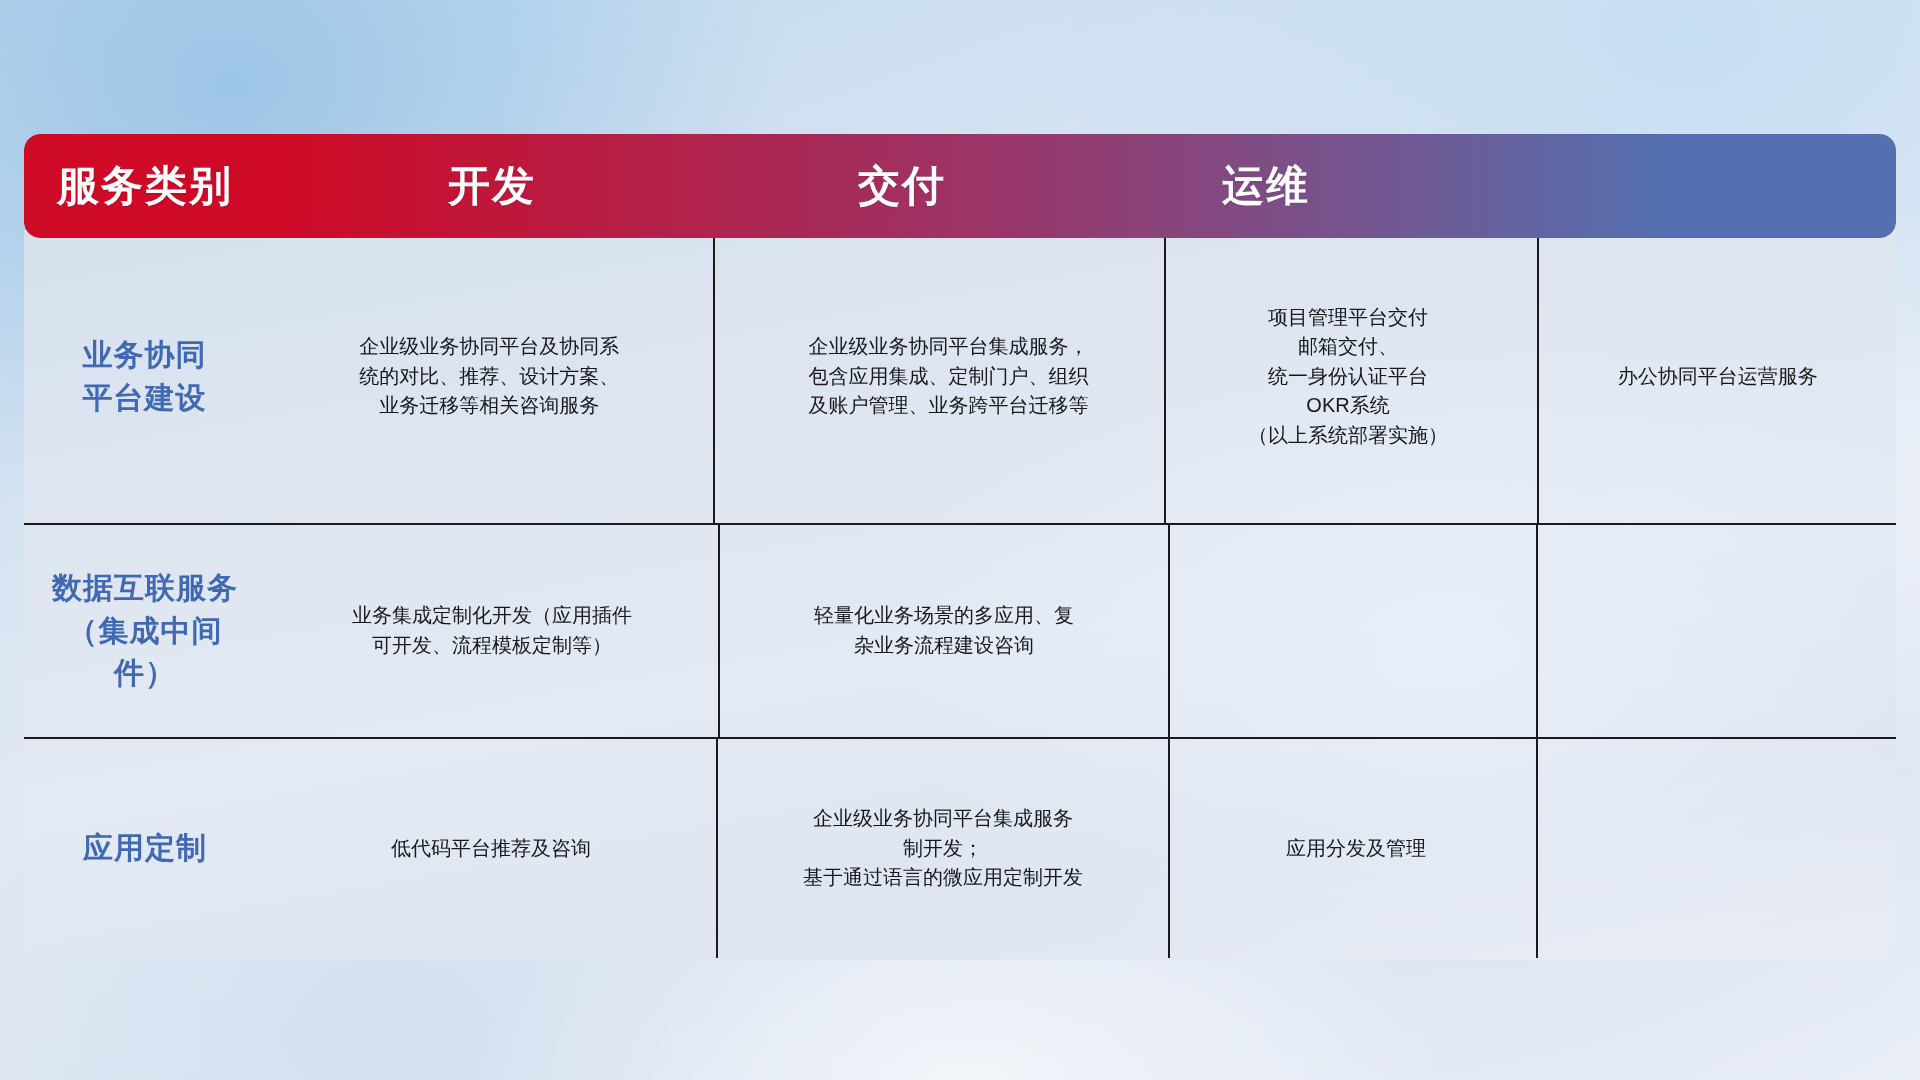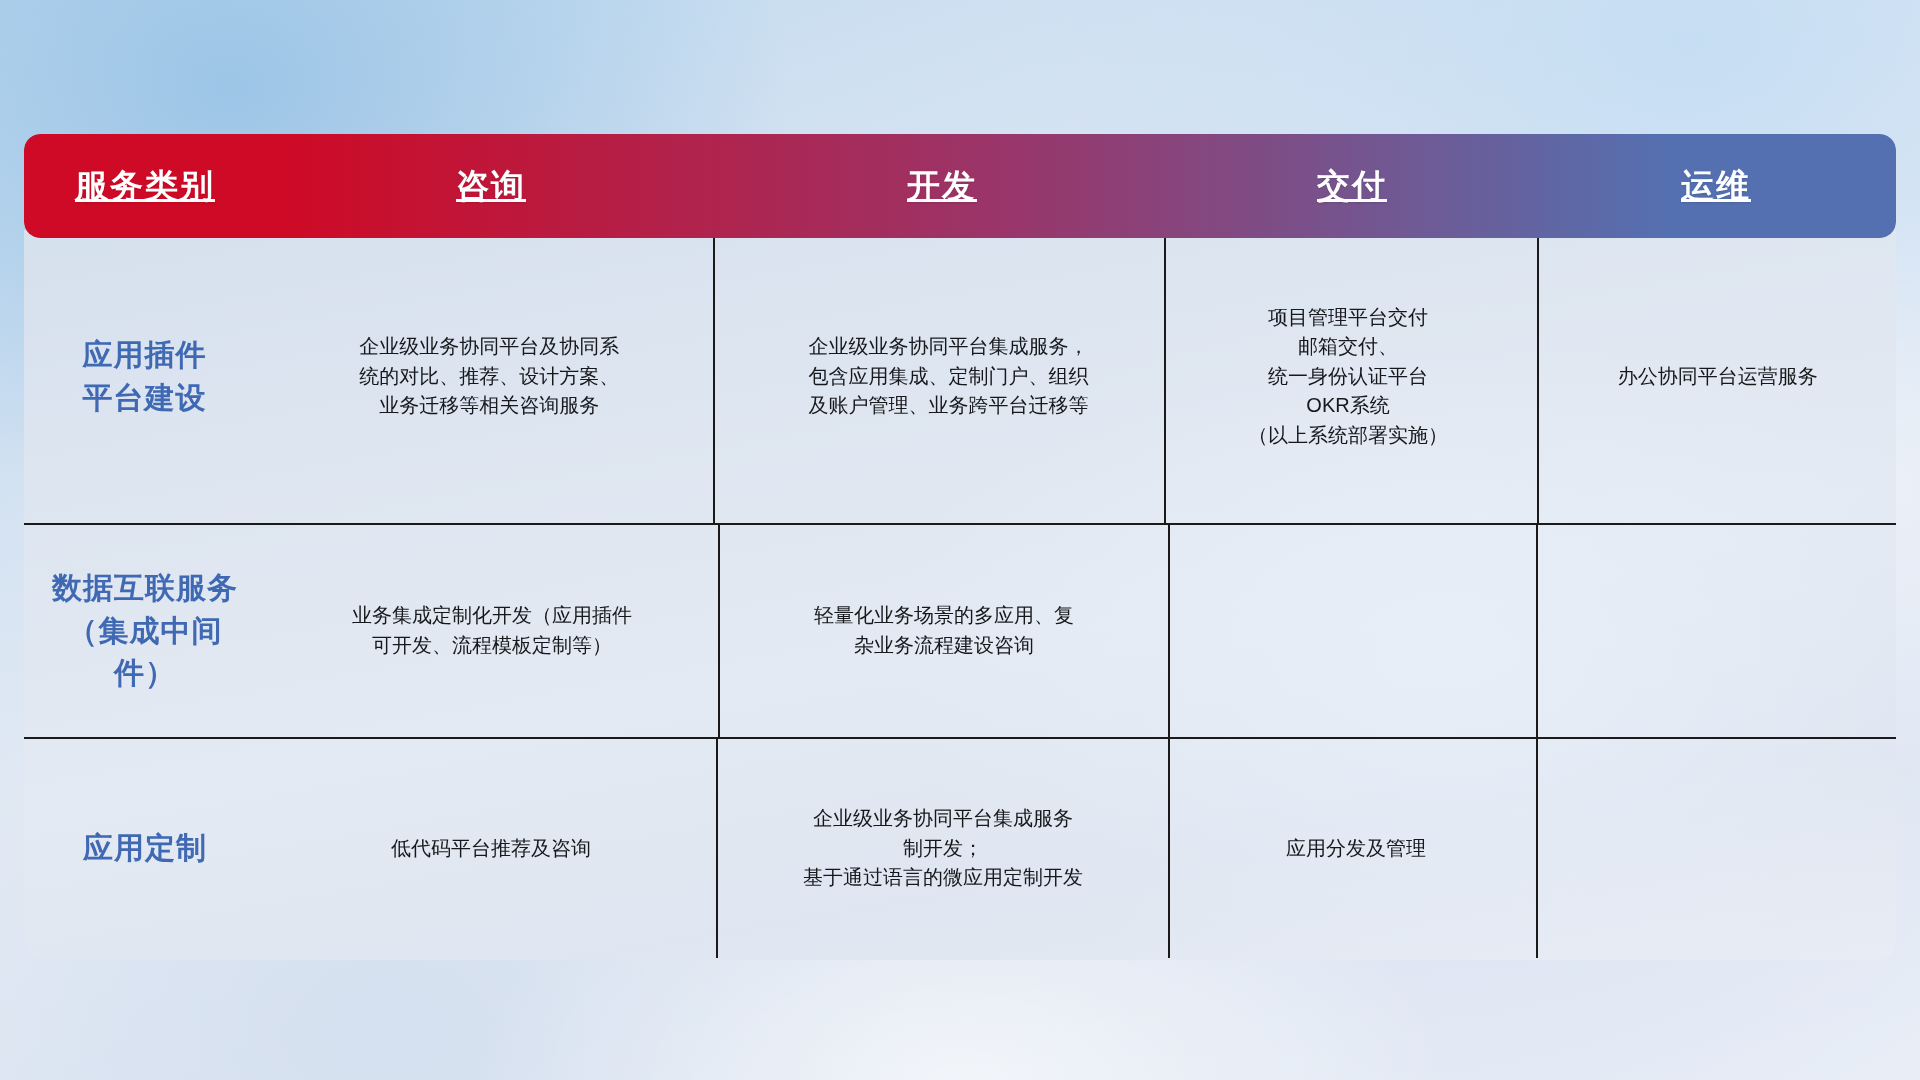--- a/index.html
+++ b/index.html
@@ -63,30 +63,29 @@
   }
   .thead-cells {
     position: relative;
     display: flex;
     width: 100%;
     height: 100%;
     align-items: center;
   }
   .th {
     color: #ffffff;
-    font-size: 33px;
+    font-size: 42px;
     font-weight: bold;
     letter-spacing: 2px;
     text-align: center;
     display: flex;
     align-items: center;
     justify-content: center;
     height: 100%;
     text-shadow: 0 1px 2px rgba(0,0,0,0.10);
-    text-decoration: underline;
   }
 
   
   .tbody {
     position: relative;
     margin-top: -8px;
     height: 730px;
     border-radius: 0 0 18px 18px;
     background:
       radial-gradient(ellipse 820px 520px at 76% 58%, rgba(232,238,248,0.95) 0%, rgba(232,238,248,0) 68%),
@@ -141,31 +140,30 @@
 <body>
 
 <div id="page-bg"></div>
 
 <div id="table-card">
 
   <div class="thead">
     <div class="thead-bgfill" style="background: linear-gradient(90deg, rgb(206, 10, 38) 0%, rgb(206, 10, 38) 14%, rgb(154, 53, 105) 52%, rgb(84, 112, 176) 88%, rgb(84, 112, 176) 100%);"></div>
     <div class="thead-cells">
       <div class="th c0">服务类别</div>
-      <div class="th c1">咨询</div>
       <div class="th c2">开发</div>
       <div class="th c3">交付</div>
       <div class="th c4">运维</div>
     </div>
   </div>
 
   <div class="tbody">
 
     <div class="trow r0">
-      <div class="td col-label c0" style="color: rgb(64, 105, 180);">应用插件
+      <div class="td col-label c0" style="color: rgb(64, 105, 180);">业务协同
 平台建设</div>
       <div class="td c1" style="color: rgb(22, 24, 28); border-left-color: rgb(26, 26, 26);">企业级业务协同平台及协同系
 统的对比、推荐、设计方案、
 业务迁移等相关咨询服务</div>
       <div class="td c2" style="color: rgb(22, 24, 28); border-left-color: rgb(26, 26, 26); padding-left: 32px;">企业级业务协同平台集成服务，
 包含应用集成、定制门户、组织
 及账户管理、业务跨平台迁移等</div>
       <div class="td c3" style="color: rgb(22, 24, 28); border-left-color: rgb(26, 26, 26);">项目管理平台交付
 邮箱交付、
 统一身份认证平台

